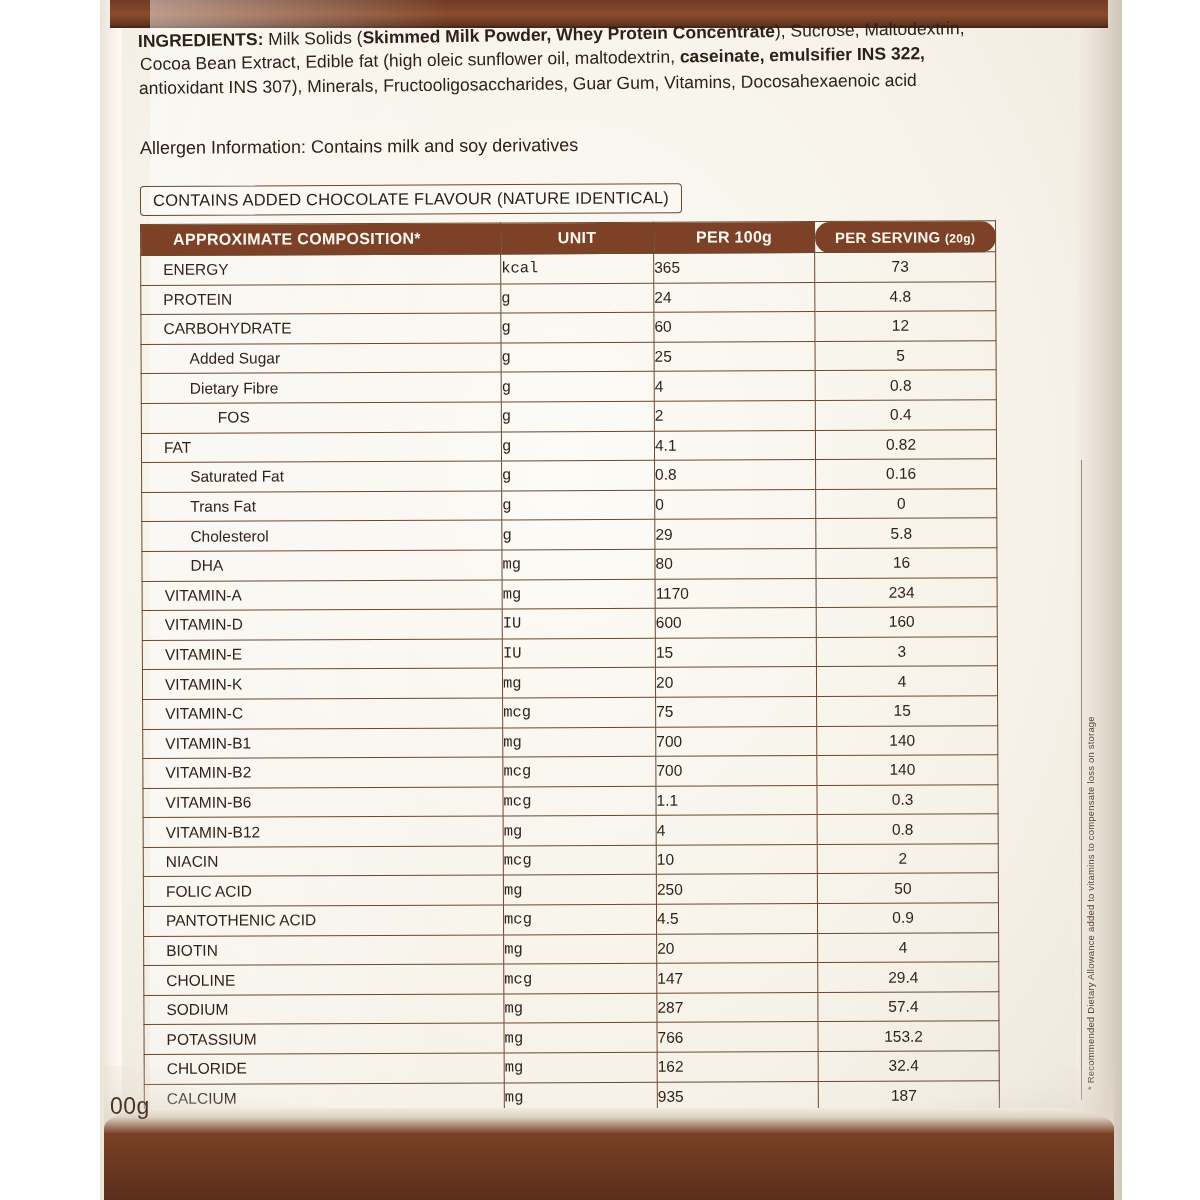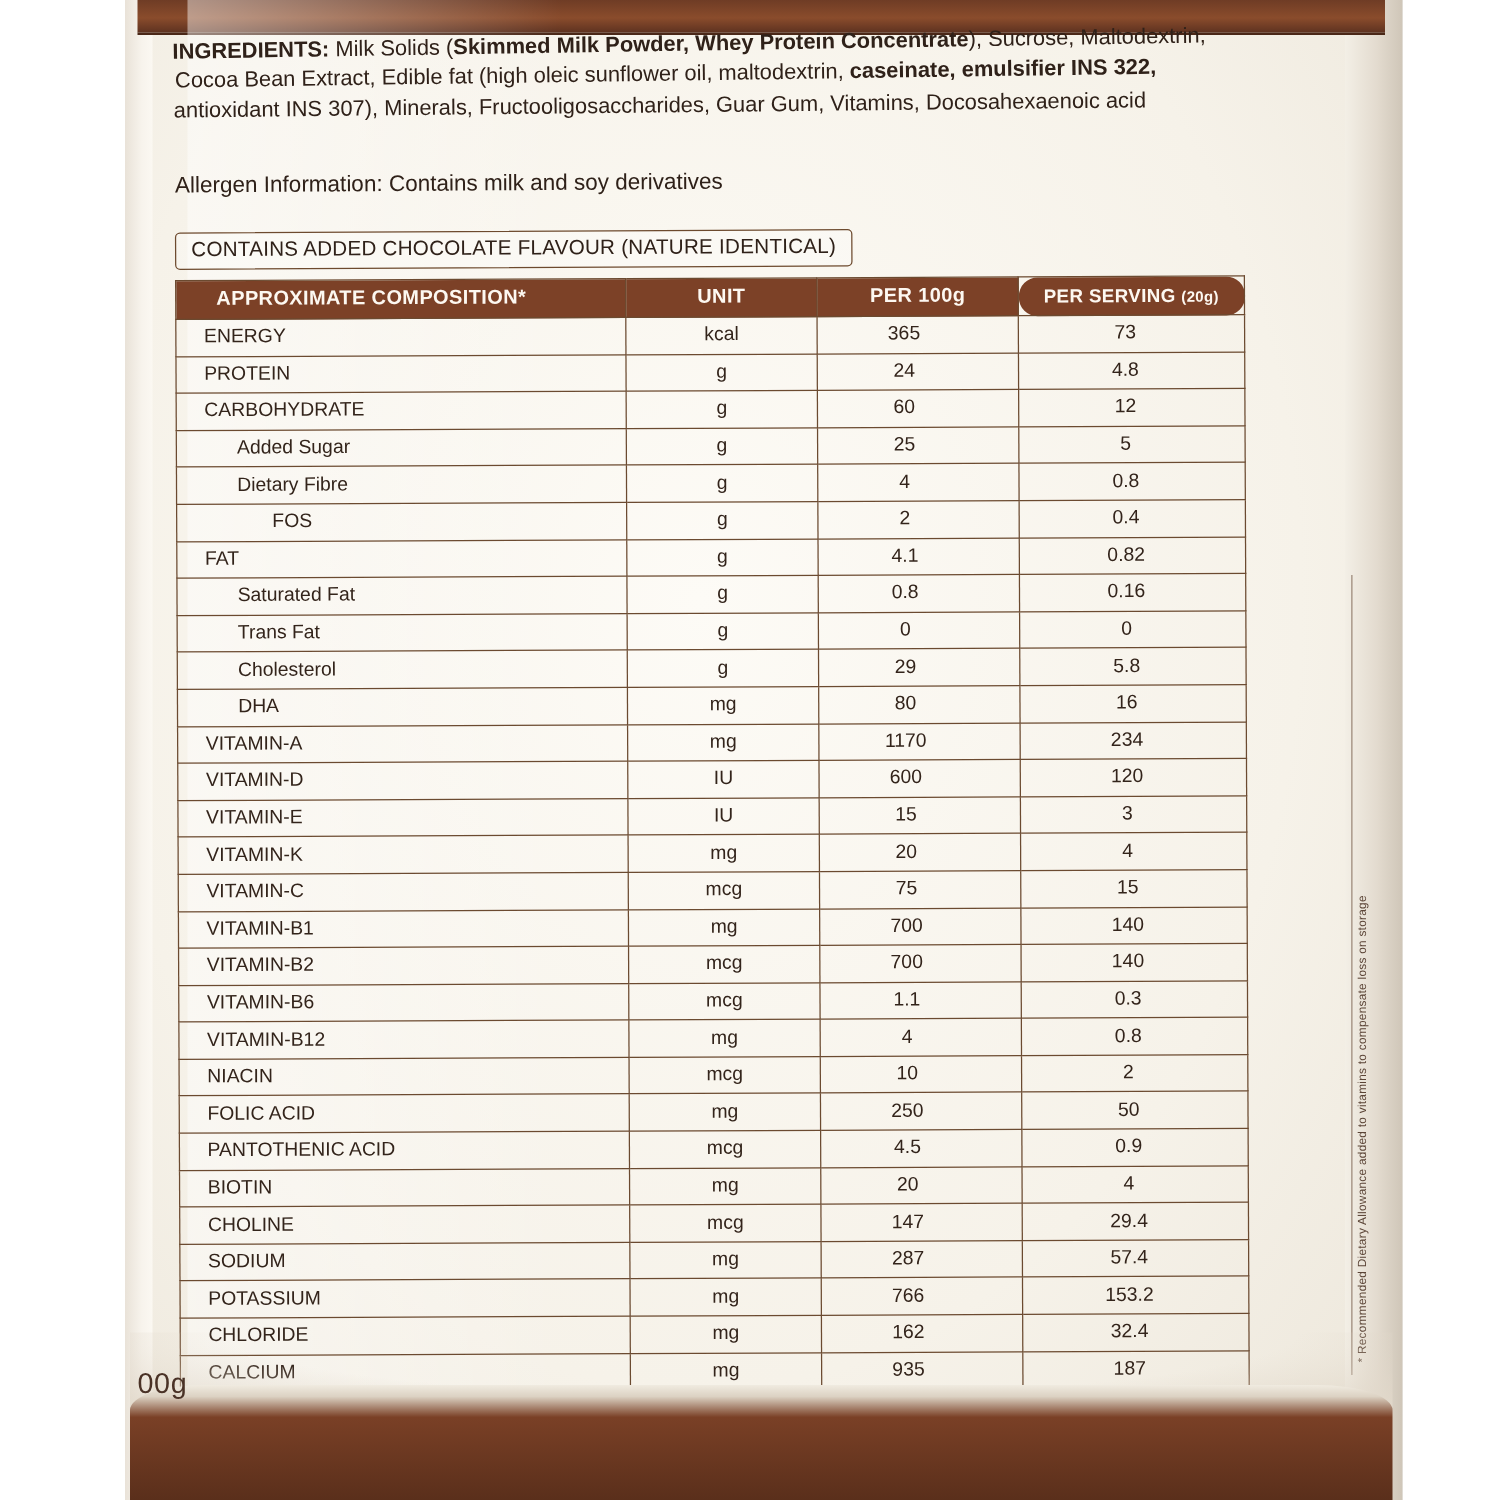--- a/index.html
+++ b/index.html
@@ -5,21 +5,21 @@
   html, body {
     margin: 0;
     padding: 0;
     background: #ffffff;
   }
   #page {
     position: relative;
     width: 1200px;
     height: 1200px;
     overflow: hidden;
-    background: #e5e5e5;
+    background: #bef264;
     font-family: "Liberation Sans", sans-serif;
     color: #3a2a20;
   }
 
   
   .jar-left-edge {
     position: absolute;
     left: 100px; top: 0; width: 22px; height: 1200px;
     background: linear-gradient(to right, #e9e2d8 0%, #f7f3ec 60%, #fbf8f2 100%);
   }
@@ -154,22 +154,22 @@
     border-bottom: none;
   }
   tbody tr td.c-name {
     text-align: left;
     padding-left: 22px;
     white-space: nowrap;
     font-size: 15.5px;
   }
   tbody tr td.c-name.ind1 { padding-left: 48px; }
   tbody tr td.c-name.ind2 { padding-left: 76px; }
-  tbody tr td.c-unit { text-align: center; }
-  tbody tr td.c-100 { text-align: center; padding-right: 22px; }
+  tbody tr td.c-unit { text-align: left; font-family: Liberation Mono, monospace; }
+  tbody tr td.c-100 { text-align: left; padding-right: 22px; }
   tbody tr td.c-serv { text-align: center; padding-right: 10px; }
   tr.sep td { border-top: 1px solid #6b4a30; }
   tbody tr:last-child td { border-bottom: 1px solid #6b4a30; }
 
   
   .side-note {
     position: absolute;
     right: 96px;
     top: 470px;
     width: 18px;
@@ -310,21 +310,21 @@
           <tr class="sep">
             <td class="c-name">VITAMIN-A</td>
             <td class="c-unit">mg</td>
             <td class="c-100">1170</td>
             <td class="c-serv">234</td>
           </tr>
           <tr>
             <td class="c-name">VITAMIN-D</td>
             <td class="c-unit">IU</td>
             <td class="c-100">600</td>
-            <td class="c-serv">120</td>
+            <td class="c-serv">160</td>
           </tr>
           <tr>
             <td class="c-name">VITAMIN-E</td>
             <td class="c-unit">IU</td>
             <td class="c-100">15</td>
             <td class="c-serv">3</td>
           </tr>
           <tr>
             <td class="c-name">VITAMIN-K</td>
             <td class="c-unit">mg</td>

